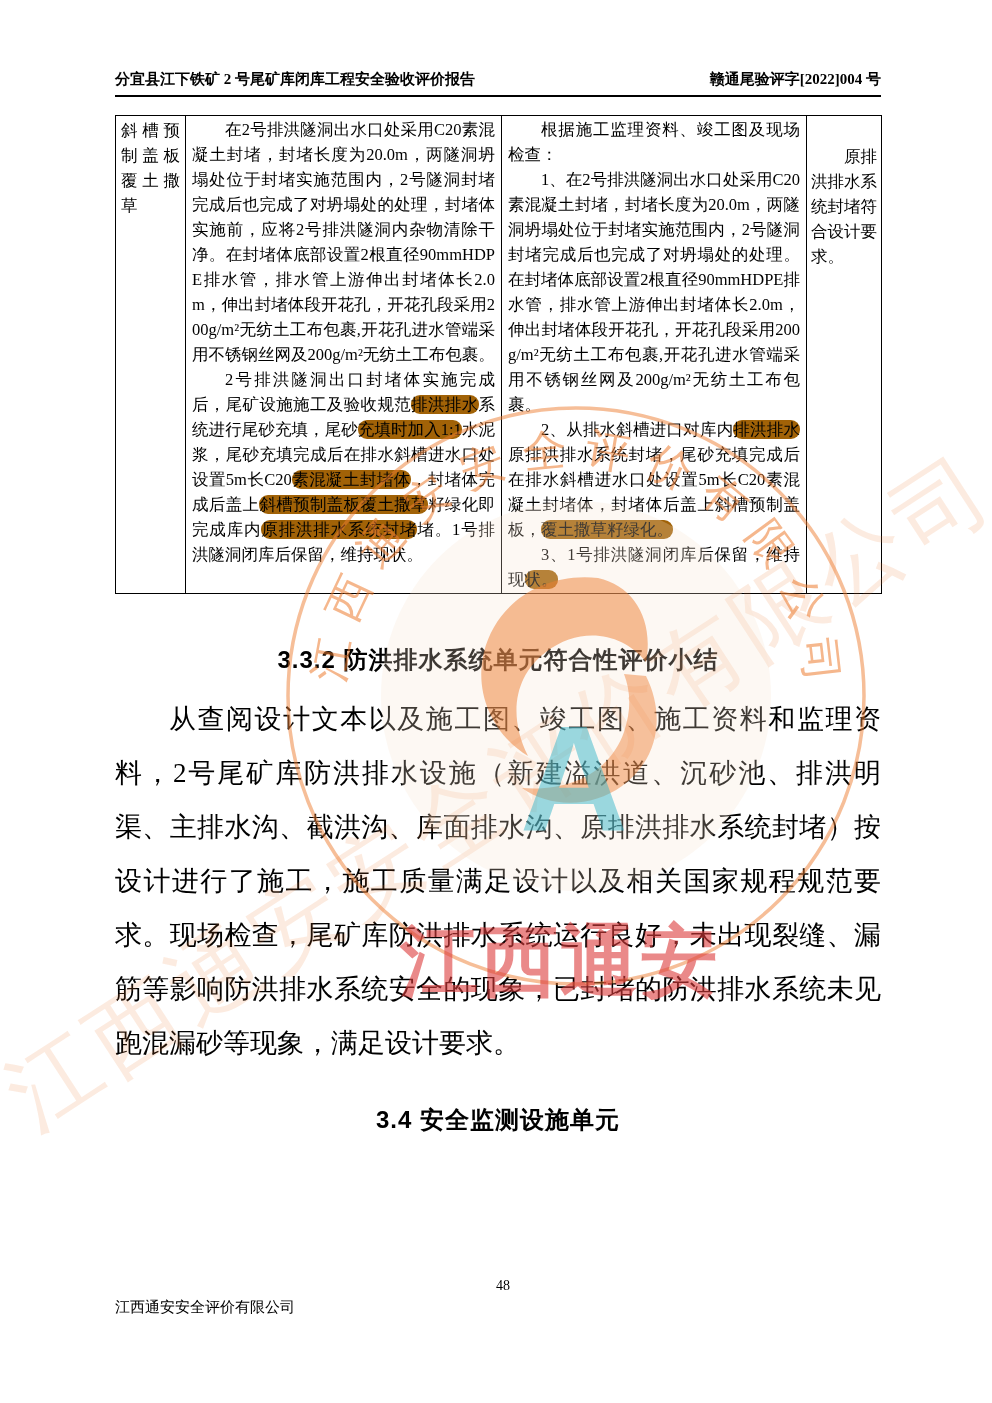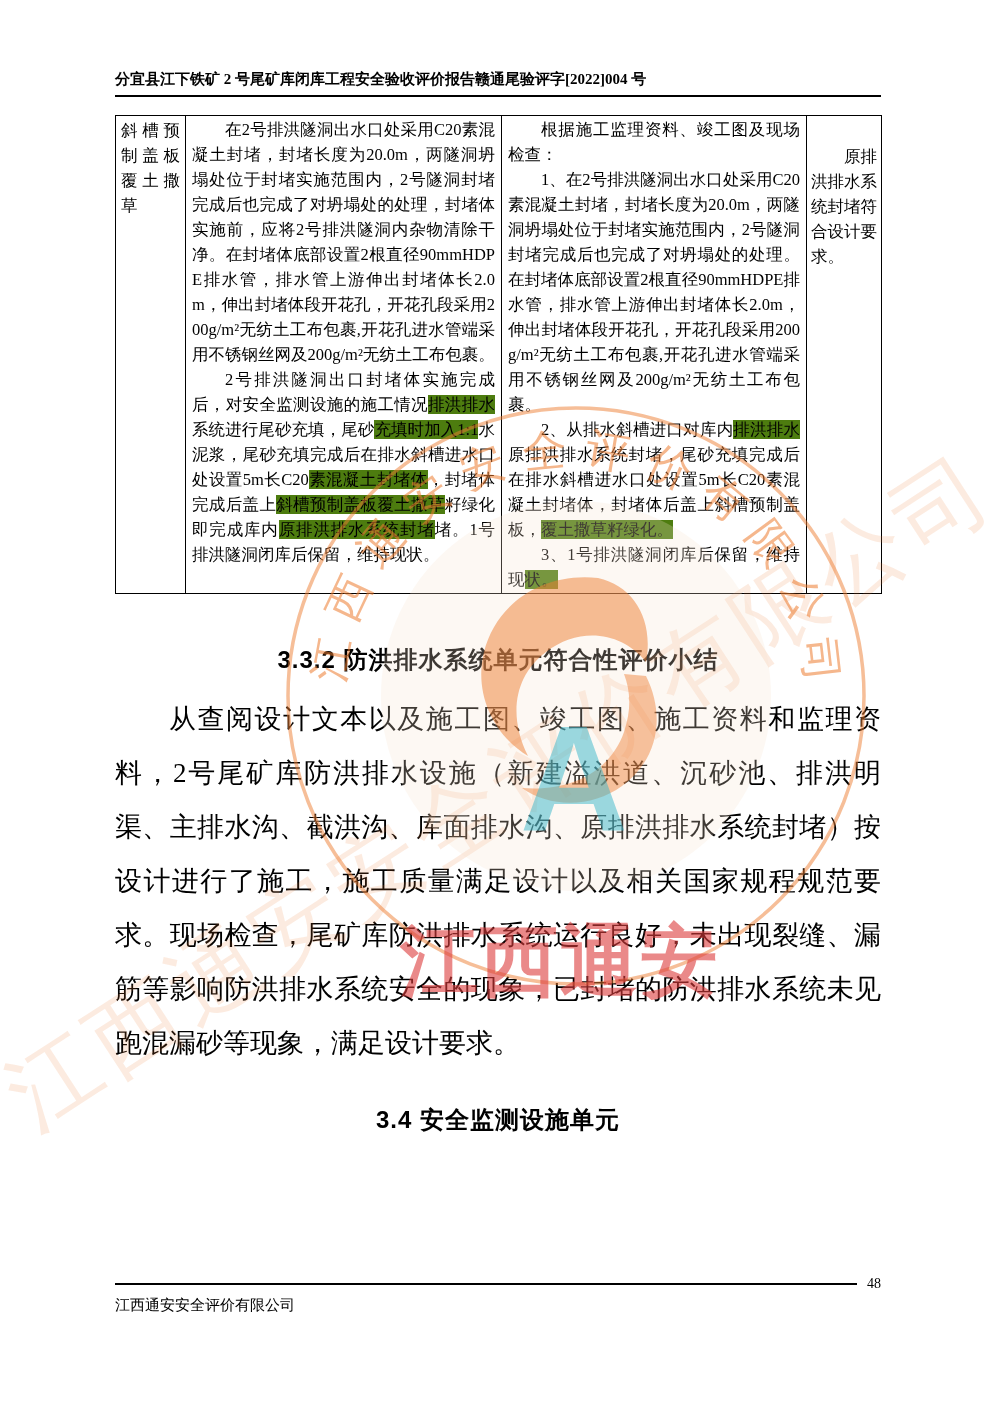--- a/index.html
+++ b/index.html
@@ -9,60 +9,60 @@
     font-family: "Liberation Serif", "DejaVu Serif", serif;
     color: #000;
     position: relative;
     overflow: hidden;
   }
   .page { position: absolute; inset: 0; z-index: 1; }
 
   
   .header {
     position: absolute; left: 115px; top: 70px; width: 766px;
-    display: flex; align-items: flex-end;
+    display: flex; justify-content: space-between; align-items: flex-end;
     font-size: 15px; font-weight: bold;
     border-bottom: 2px solid #000; padding-bottom: 6px;
   }
 
   
   .doc-table {
     position: absolute; left: 115px; top: 115px; width: 766px;
     border-collapse: collapse; table-layout: fixed;
     font-size: 16.5px; line-height: 25px;
   }
   .doc-table td {
     border: 1.5px solid #000; vertical-align: top;
     word-break: break-all;
   }
   .cell p { margin: 0; text-indent: 2em; text-align: justify; }
   .label-cell { padding: 2px 5px; }
   .label-cell div { text-align: justify; text-justify: inter-ideograph; }
   .design-cell, .check-cell { padding: 1px 6px; margin-left: 12px; }
   .conclusion-cell { padding: 28px 4px 16px 4px; }
-  .hl { background: #4d7c0f; }
+  .hl { background: #a16207; border-radius: 9px; }
 
   
   .body-content { position: absolute; left: 115px; top: 644px; width: 766px; }
   .sub-heading {
     font-family: "Liberation Sans", "DejaVu Sans", sans-serif;
     font-weight: bold; font-size: 24px; margin: 0 0 16px 0;
     letter-spacing: 1px;
     text-align: center;
   }
   .h34 { margin: 34px 0 10px 0; }
   .body-para {
     font-size: 27px; line-height: 54px; margin: 0;
     text-align: justify; text-indent: 2em;
     word-break: break-all;
   }
 
   
   .footer { position: absolute; left: 115px; top: 1276px; width: 766px; }
-  .footer-top { display: flex; align-items: center; }
+  .footer-top { display: flex; align-items: center; flex-direction: column; }
   .footer-rule { flex: 1; border-top: 2px solid #000; height: 0; }
   .page-num { margin-left: 10px; font-size: 14px; }
   .company { font-size: 15px; margin-top: 4px; }
 
   
   .diagonal-wm {
     position: absolute; left: -80px; top: 718px; width: 1200px;
     transform: rotate(-33deg);
     font-size: 90px; letter-spacing: 6px; white-space: nowrap;
     color: rgba(236, 120, 48, 0.15);
@@ -94,21 +94,21 @@
         <col style="width:305px">
         <col style="width:75px">
     </colgroup>
     <tbody>
       <tr>
         <td class="label-cell">
           <div>斜槽预制盖板覆土撒草</div>
         </td>
         <td class="cell design-cell">
             <p><span>在2号排洪隧洞出水口处采用C20素混凝土封堵，封堵长度为20.0m，两隧洞坍塌处位于封堵实施范围内，2号隧洞封堵完成后也完成了对坍塌处的处理，封堵体实施前，应将2号排洪隧洞内杂物清除干净。在封堵体底部设置2根直径90mmHDPE排水管，排水管上游伸出封堵体长2.0m，伸出封堵体段开花孔，开花孔段采用200g/m²无纺土工布包裹,开花孔进水管端采用不锈钢丝网及200g/m²无纺土工布包裹。</span></p>
-            <p><span>2号排洪隧洞出口封堵体实施完成后，对安全监测设施的施工情况</span><span class="hl">排洪排水</span><span>系统进行尾砂充填，尾砂</span><span class="hl">充填时加入1:1</span><span>水泥浆，尾砂充填完成后在排水斜槽进水口处设置5m长C20</span><span class="hl">素混凝土封堵体</span><span>，封堵体完成后盖上</span><span class="hl">斜槽预制盖板覆土撒草</span><span>籽绿化即完成库内</span><span class="hl">原排洪排水系统封堵</span><span>堵。1号排洪隧洞闭库后保留，维持现状。</span></p>
+            <p><span>2号排洪隧洞出口封堵体实施完成后，尾矿设施施工及验收规范</span><span class="hl">排洪排水</span><span>系统进行尾砂充填，尾砂</span><span class="hl">充填时加入1:1</span><span>水泥浆，尾砂充填完成后在排水斜槽进水口处设置5m长C20</span><span class="hl">素混凝土封堵体</span><span>，封堵体完成后盖上</span><span class="hl">斜槽预制盖板覆土撒草</span><span>籽绿化即完成库内</span><span class="hl">原排洪排水系统封堵</span><span>堵。1号排洪隧洞闭库后保留，维持现状。</span></p>
           </td>
         <td class="cell check-cell">
             <p><span>根据施工监理资料、竣工图及现场检查：</span></p>
             <p><span>1、在2号排洪隧洞出水口处采用C20素混凝土封堵，封堵长度为20.0m，两隧洞坍塌处位于封堵实施范围内，2号隧洞封堵完成后也完成了对坍塌处的处理。在封堵体底部设置2根直径90mmHDPE排水管，排水管上游伸出封堵体长2.0m，伸出封堵体段开花孔，开花孔段采用200g/m²无纺土工布包裹,开花孔进水管端采用不锈钢丝网及200g/m²无纺土工布包裹。</span></p>
             <p><span>2、从排水斜槽进口对库内</span><span class="hl">排洪排水</span><span>原排洪排水系统封堵，尾砂充填完成后在排水斜槽进水口处设置5m长C20素混凝土封堵体，封堵体后盖上斜槽预制盖板，</span><span class="hl">覆土撒草籽绿化。</span></p>
             <p><span>3、1号排洪隧洞闭库后保留，维持现</span><span class="hl">状。</span></p>
           </td>
         <td class="cell conclusion-cell">
             <p><span>原排洪排水系统封堵符合设计要求。</span></p>
           </td>

